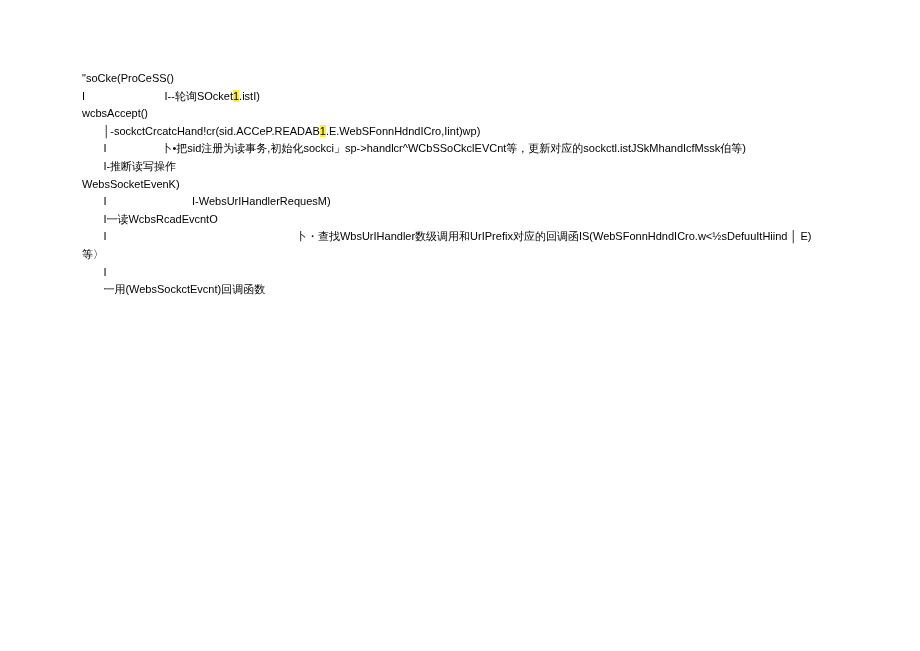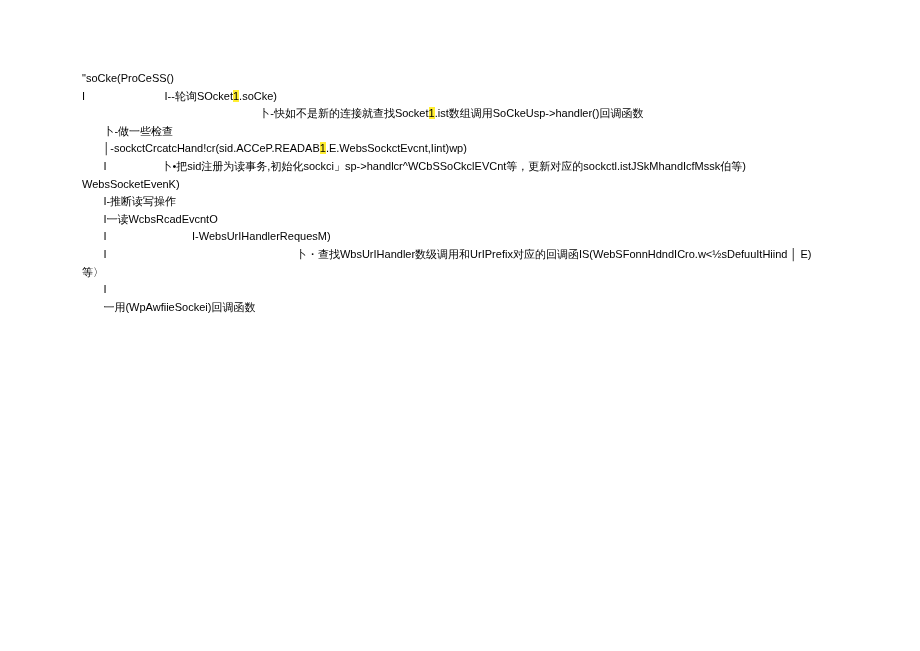--- a/index.html
+++ b/index.html
@@ -24,31 +24,30 @@
     background: #ffee33;
     color: #000;
     padding: 0;
   }
 </style>
 </head>
 <body>
 
 <div class="page">
   <div class="line">"soCke(ProCeSS()</div>
-  <div class="line"><span>I                          I--轮询SOcket</span><mark>1</mark><span>.soCke)</span></div>
-  <div class="line"></div>
-  <div class="line"><span>                                                          卜-快如不是新的连接就查找Socket</span><mark>1</mark><span>.ist数组调用SoCkeUsp-&gt;handler()回调函数</span></div>
+  <div class="line"><span>I                          I--轮询SOcket</span><mark>1</mark><span>.istI)</span></div>
   <div class="line"></div>
   <div class="line"></div>
   <div class="line"></div>
-  <div class="line">       卜-做一些检查</div>
-  <div class="line"><span>       │-sockctCrcatcHand!cr(sid.ACCeP.READAB</span><mark>1</mark><span>.E.WebsSockctEvcnt,Iint)wp)</span></div>
+  <div class="line"></div>
+  <div class="line">wcbsAccept()</div>
+  <div class="line"><span>       │-sockctCrcatcHand!cr(sid.ACCeP.READAB</span><mark>1</mark><span>.E.WebSFonnHdndICro,Iint)wp)</span></div>
   <div class="line">       I                  卜•把sid注册为读事务,初始化sockci」sp-&gt;handlcr^WCbSSoCkclEVCnt等，更新对应的sockctl.istJSkMhandIcfMssk伯等)</div>
   <div class="line"></div>
+  <div class="line">       I-推断读写操作</div>
   <div class="line">WebsSocketEvenK)</div>
-  <div class="line">       I-推断读写操作</div>
+  <div class="line">       I                            I-WebsUrIHandlerRequesM)</div>
   <div class="line">       I一读WcbsRcadEvcntO</div>
-  <div class="line">       I                            I-WebsUrIHandlerRequesM)</div>
   <div class="line">       I                                                              卜・查找WbsUrIHandler数级调用和UrIPrefix对应的回调函IS(WebSFonnHdndICro.w&lt;½sDefuuItHiind │ E)</div>
   <div class="line">等〉</div>
   <div class="line">       I</div>
-  <div class="line">       一用(WpAwfiieSockei)回调函数</div>
+  <div class="line">       一用(WebsSockctEvcnt)回调函数</div>
 </div>
 
 </body></html>

